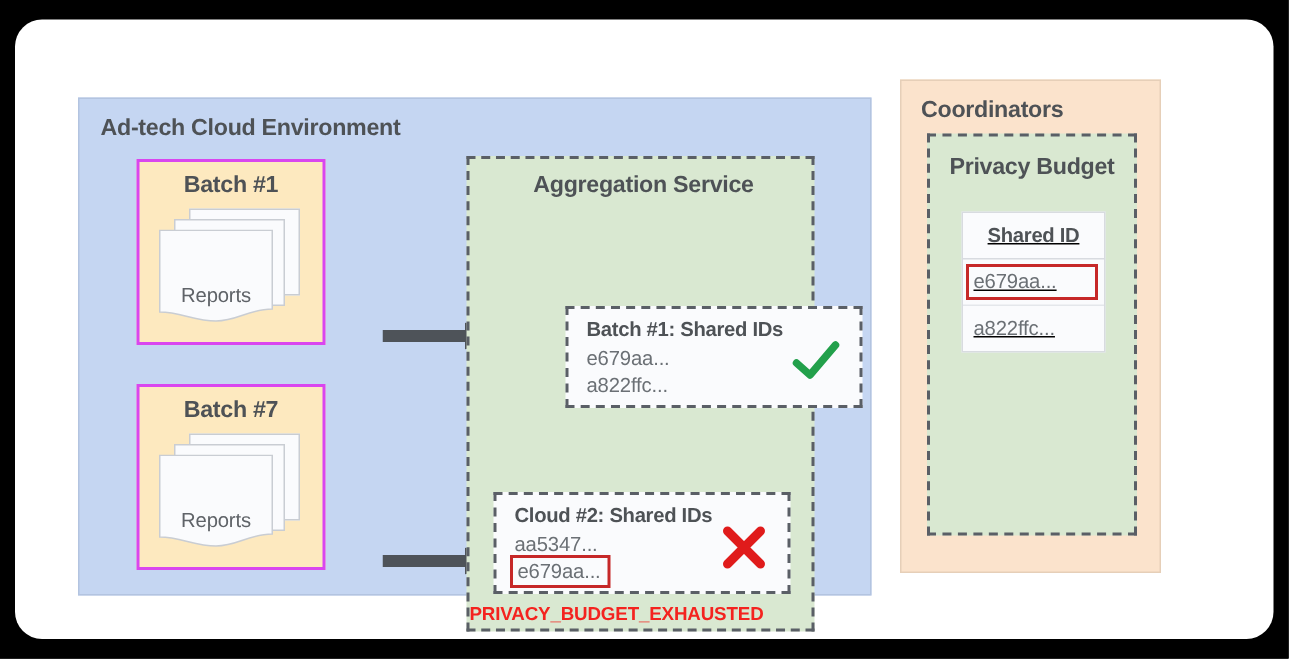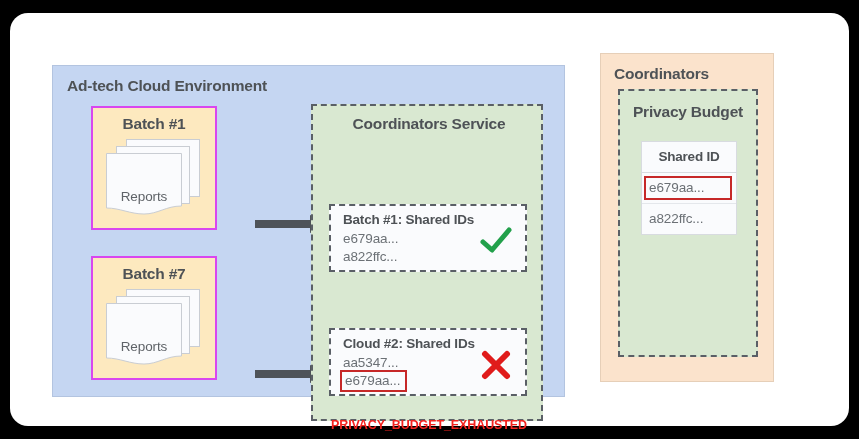--- a/index.html
+++ b/index.html
@@ -35,20 +35,21 @@
 
   
   #adtech-panel {
     position: absolute;
     left: 42px;
     top: 52px;
     width: 511px;
     height: 330px;
     background: #c5d6f2;
     border: 1px solid #b3c4e0;
+    padding-left: 16px;
   }
   #adtech-title {
     position: absolute;
     left: 14px;
     top: 11px;
     font-size: 15.5px;
     font-weight: bold;
     color: #4e5256;
     letter-spacing: -0.2px;
     white-space: nowrap;
@@ -142,21 +143,21 @@
   }
 
   .batch-card {
     position: absolute;
     left: 16px;
     width: 198px;
     background: #fafbfd;
     border: 2px dashed #5a5f66;
     box-sizing: border-box;
   }
-  #batch1-card { top: 98px; height: 68px; }
+  #batch1-card { top: 98px; height: 68px; margin-left: 48px; }
   #batch2-card { top: 222px; height: 68px; }
 
   .card-title {
     position: absolute;
     left: 12px;
     top: 6px;
     font-size: 13.5px;
     font-weight: bold;
     color: #4e5256;
     letter-spacing: -0.2px;
@@ -190,26 +191,24 @@
     top: 18px;
     width: 34px;
     height: 34px;
   }
 
   #budget-error {
     position: absolute;
     left: 0;
     top: 296px;
     width: 232px;
-    text-align: center;
     font-size: 12.5px;
     font-weight: bold;
     color: #f4231f;
     letter-spacing: -0.1px;
-    margin-top: 16px;
   }
 
   
   #coordinators-panel {
     position: absolute;
     left: 590px;
     top: 40px;
     width: 172px;
     height: 327px;
     background: #fbe3cc;
@@ -249,20 +248,21 @@
   }
 
   #shared-id-table {
     position: absolute;
     left: 21px;
     top: 50px;
     width: 96px;
     border: 1px solid #d8dbe0;
     background: #fafbfd;
     box-sizing: border-box;
+    text-decoration: underline;
   }
   .table-header {
     height: 30px;
     line-height: 30px;
     text-align: center;
     font-size: 13.5px;
     font-weight: bold;
     color: #4e5256;
     border-bottom: 1px solid #d8dbe0;
     letter-spacing: -0.2px;
@@ -330,21 +330,21 @@
           <path d="M0,5 L55,5 L55,0 L78,9 L55,18 L55,13 L0,13 Z" fill="#4e5359"></path>
         </svg>
       </div>
       <div class="arrow" id="arrow2">
         <svg width="78" height="18" viewBox="0 0 78 18">
           <path d="M0,5 L55,5 L55,0 L78,9 L55,18 L55,13 L0,13 Z" fill="#4e5359"></path>
         </svg>
       </div>
 
       <div id="agg-service">
-        <div id="agg-title">Coordinators Service</div>
+        <div id="agg-title">Aggregation Service</div>
 
         <div class="batch-card" id="batch1-card">
           <div class="card-title">Batch #1: Shared IDs</div>
           <div class="card-id id-row1">e679aa...</div>
           <div class="card-id id-row2">a822ffc...</div>
           <div class="status-mark">
             <svg width="34" height="34" viewBox="0 0 34 34">
               <path d="M4,18 L13,26 L30,6" fill="none" stroke="#22a04b" stroke-width="5" stroke-linecap="round" stroke-linejoin="round"></path>
             </svg>
           </div>

